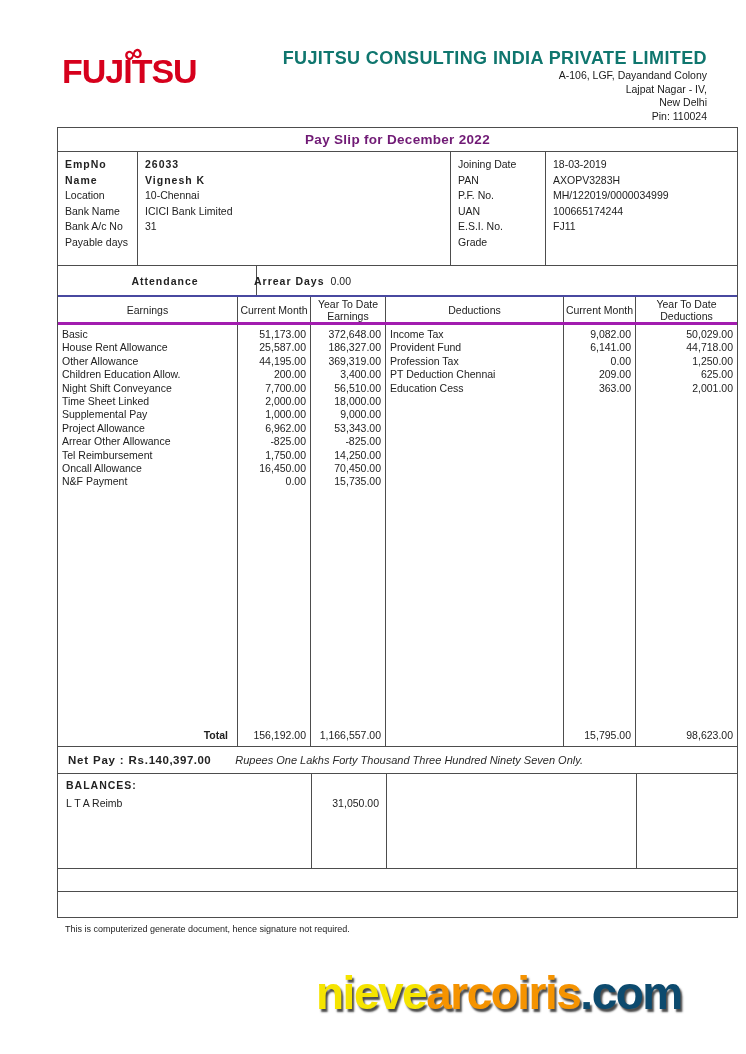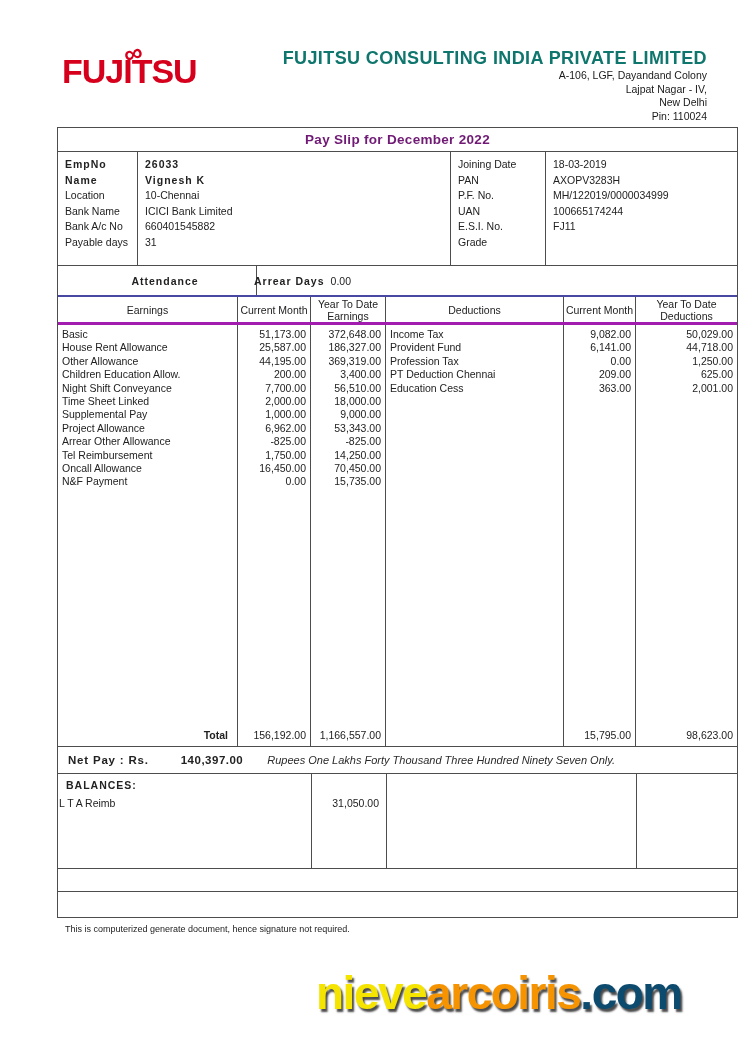--- a/index.html
+++ b/index.html
@@ -49,27 +49,27 @@
   .al { padding-left: 4px; text-align: left; }
   .ar { padding-right: 4px; text-align: right; }
   .total-row { height: 21px; border-bottom: 1px solid #4d4d4d; }
   .total-cell { border-right: 1px solid #4d4d4d; font-size: 10.5px; line-height: 19px; }
   .total-cell:last-child { border-right: none; }
   .total-label { font-weight: bold; text-align: right; padding-right: 9px; }
   .total-num { text-align: right; padding-right: 4px; }
   
   .netpay-row { height: 27px; border-bottom: 1px solid #4d4d4d; display: flex; align-items: center; padding-left: 10px; }
   .np-label { font-weight: bold; font-size: 11.5px; letter-spacing: 0.8px; }
-  .np-amount { font-weight: bold; font-size: 11.5px; margin-left: 32px; letter-spacing: 0.5px; text-align: center; }
+  .np-amount { font-weight: bold; font-size: 11.5px; letter-spacing: 0.5px; text-align: center; }
   .np-words { font-style: italic; font-size: 11px; margin-left: 24px; color: #2a2a2a; }
   
   .balances-section { position: relative; height: 95px; border-bottom: 1px solid #4d4d4d; }
   .bal-div { position: absolute; top: 0; width: 1px; height: 100%; background: #4d4d4d; }
   .bal-heading { position: absolute; left: 8px; top: 5px; font-size: 10.5px; font-weight: bold; letter-spacing: 1px; }
-  .bal-name { position: absolute; left: 1px; top: 23px; font-size: 10.5px; }
+  .bal-name { position: absolute; left: 8px; top: 23px; font-size: 10.5px; }
   .bal-amt { position: absolute; left: 253px; top: 23px; width: 72px; text-align: right; padding-right: 4px; font-size: 10.5px; }
   .empty-row-1 { height: 23px; border-bottom: 1px solid #4d4d4d; }
   .empty-row-2 { flex: 1; }
   
   .footer-note { position: absolute; left: 65px; top: 924px; font-size: 9px; color: #222; }
   .watermark { position: absolute; left: 316px; top: 966px; font-size: 46px; font-weight: bold; letter-spacing: -1.5px; white-space: nowrap; text-shadow: 2px 3px 2px #4a4a4a; }
 </style>
 </head>
 <body>
 
@@ -100,21 +100,20 @@
         <div class="info-line">Location</div>
         <div class="info-line">Bank Name</div>
         <div class="info-line">Bank A/c No</div>
         <div class="info-line">Payable days</div>
       </div>
       <div class="info-col c2">
         <div class="info-line blb">26033</div>
         <div class="info-line blb">Vignesh K</div>
         <div class="info-line">10-Chennai</div>
         <div class="info-line">ICICI Bank Limited</div>
-        <div class="info-line">660401545882</div>
         <div class="info-line">31</div>
       </div>
       <div class="info-col c3">
         <div class="info-line">Joining Date</div>
         <div class="info-line">PAN</div>
         <div class="info-line">P.F. No.</div>
         <div class="info-line">UAN</div>
         <div class="info-line">E.S.I. No.</div>
         <div class="info-line">Grade</div>
       </div>

